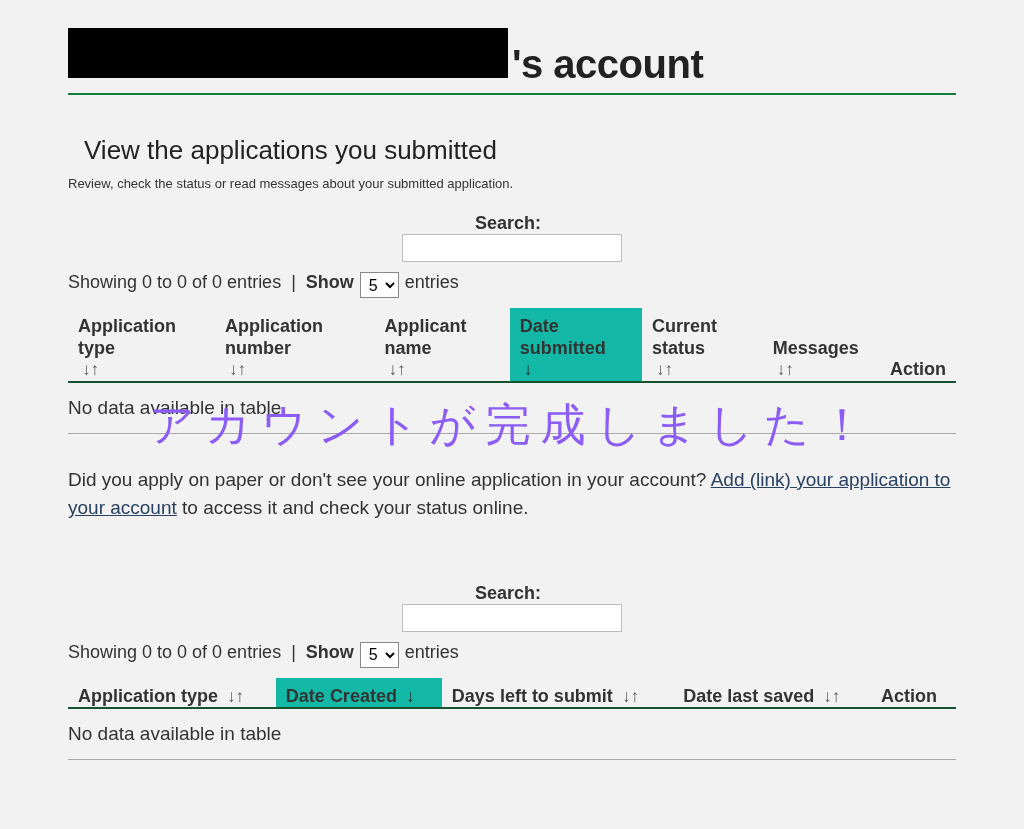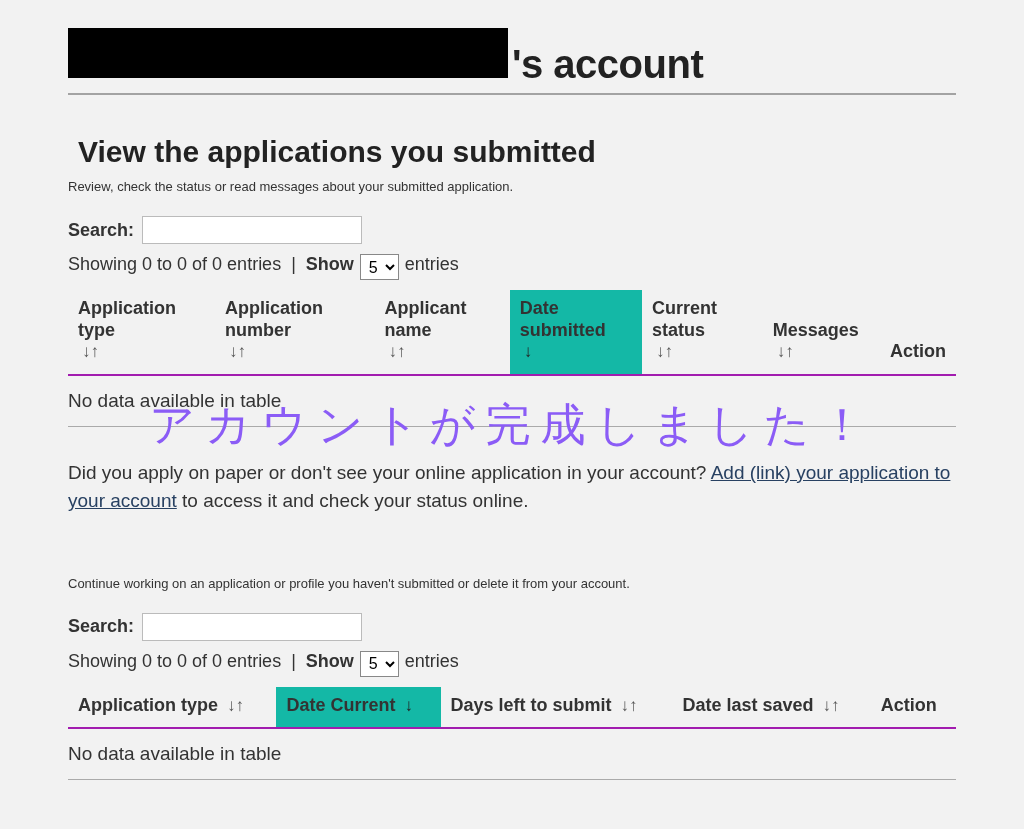--- a/index.html
+++ b/index.html
@@ -14,52 +14,53 @@
     box-sizing: border-box;
     position: relative;
   }
   .page {
     padding: 28px 68px 0 68px;
     box-sizing: border-box;
   }
   .account-title-row {
     display: flex;
     align-items: baseline;
-    border-bottom: 2px solid #a3a3a3;
+    border-bottom: 2px solid #15803d;
     padding-bottom: 6px;
     margin-bottom: 40px;
   }
   .redaction {
     display: inline-block;
     width: 440px;
     height: 50px;
     background: #000;
     margin-right: 4px;
   }
   .account-title-suffix {
     font-size: 40px;
     font-weight: 700;
     letter-spacing: -0.5px;
     color: #222;
   }
   h2 {
-    font-size: 30px;
-    font-weight: 700;
-    margin: 0 0 10px 10px;
+    font-size: 26px;
+    font-weight: 400;
+    margin: 0 0 10px 16px;
     color: #222;
   }
   .section-sub {
     font-size: 13px;
     color: #333;
     margin-bottom: 22px;
   }
   .search-row {
     display: flex;
     align-items: center;
     margin-bottom: 10px;
+    flex-direction: column;
   }
   .search-label {
     font-weight: 700;
     font-size: 18px;
     margin-right: 8px;
   }
   .search-input {
     width: 220px;
     height: 28px;
     border: 1px solid #bbb;
@@ -90,22 +91,22 @@
   }
   table.data {
     width: 100%;
     border-collapse: collapse;
     background: transparent;
   }
   table.data thead th {
     text-align: left;
     font-size: 18px;
     font-weight: 700;
-    padding: 8px 10px 11px 10px;
-    border-bottom: 2px solid #a21caf;
+    padding: 8px 10px 0 10px;
+    border-bottom: 2px solid #14532d;
     vertical-align: bottom;
     white-space: normal;
     line-height: 1.2;
   }
   table.data thead th.sorted {
     background: #14b8a6;
   }
   table.data tbody td.empty {
     text-align: left;
     font-size: 19px;
@@ -223,21 +224,20 @@
     </table>
 
     <div class="below-table">
       <span>Did you apply on paper or don't see your online application in your account? </span>
       <a href="#">Add (link) your application to your account</a>
       <span> to access it and check your status online.</span>
     </div>
   </div>
 
   <div class="section">
-    <div class="section-sub">Continue working on an application or profile you haven't submitted or delete it from your account.</div>
 
     <div class="search-row">
       <span class="search-label">Search:</span>
       <input class="search-input" type="text" style="">
     </div>
 
     <div class="showing-row">
       <span>Showing 0 to 0 of 0 entries</span>
       <span class="divider">|</span>
       <span class="show-label">Show</span>
@@ -248,21 +248,21 @@
     </div>
 
     <table class="data">
       <thead>
         <tr>
           <th>
             <span class="th-inner">Application type</span>
             <span class="sort-icon">↓↑</span>
           </th>
           <th class="sorted">
-            <span class="th-inner">Date Current</span>
+            <span class="th-inner">Date Created</span>
             <span class="sort-icon active">↓</span>
           </th>
           <th>
             <span class="th-inner">Days left to submit</span>
             <span class="sort-icon">↓↑</span>
           </th>
           <th>
             <span class="th-inner">Date last saved</span>
             <span class="sort-icon">↓↑</span>
           </th>

